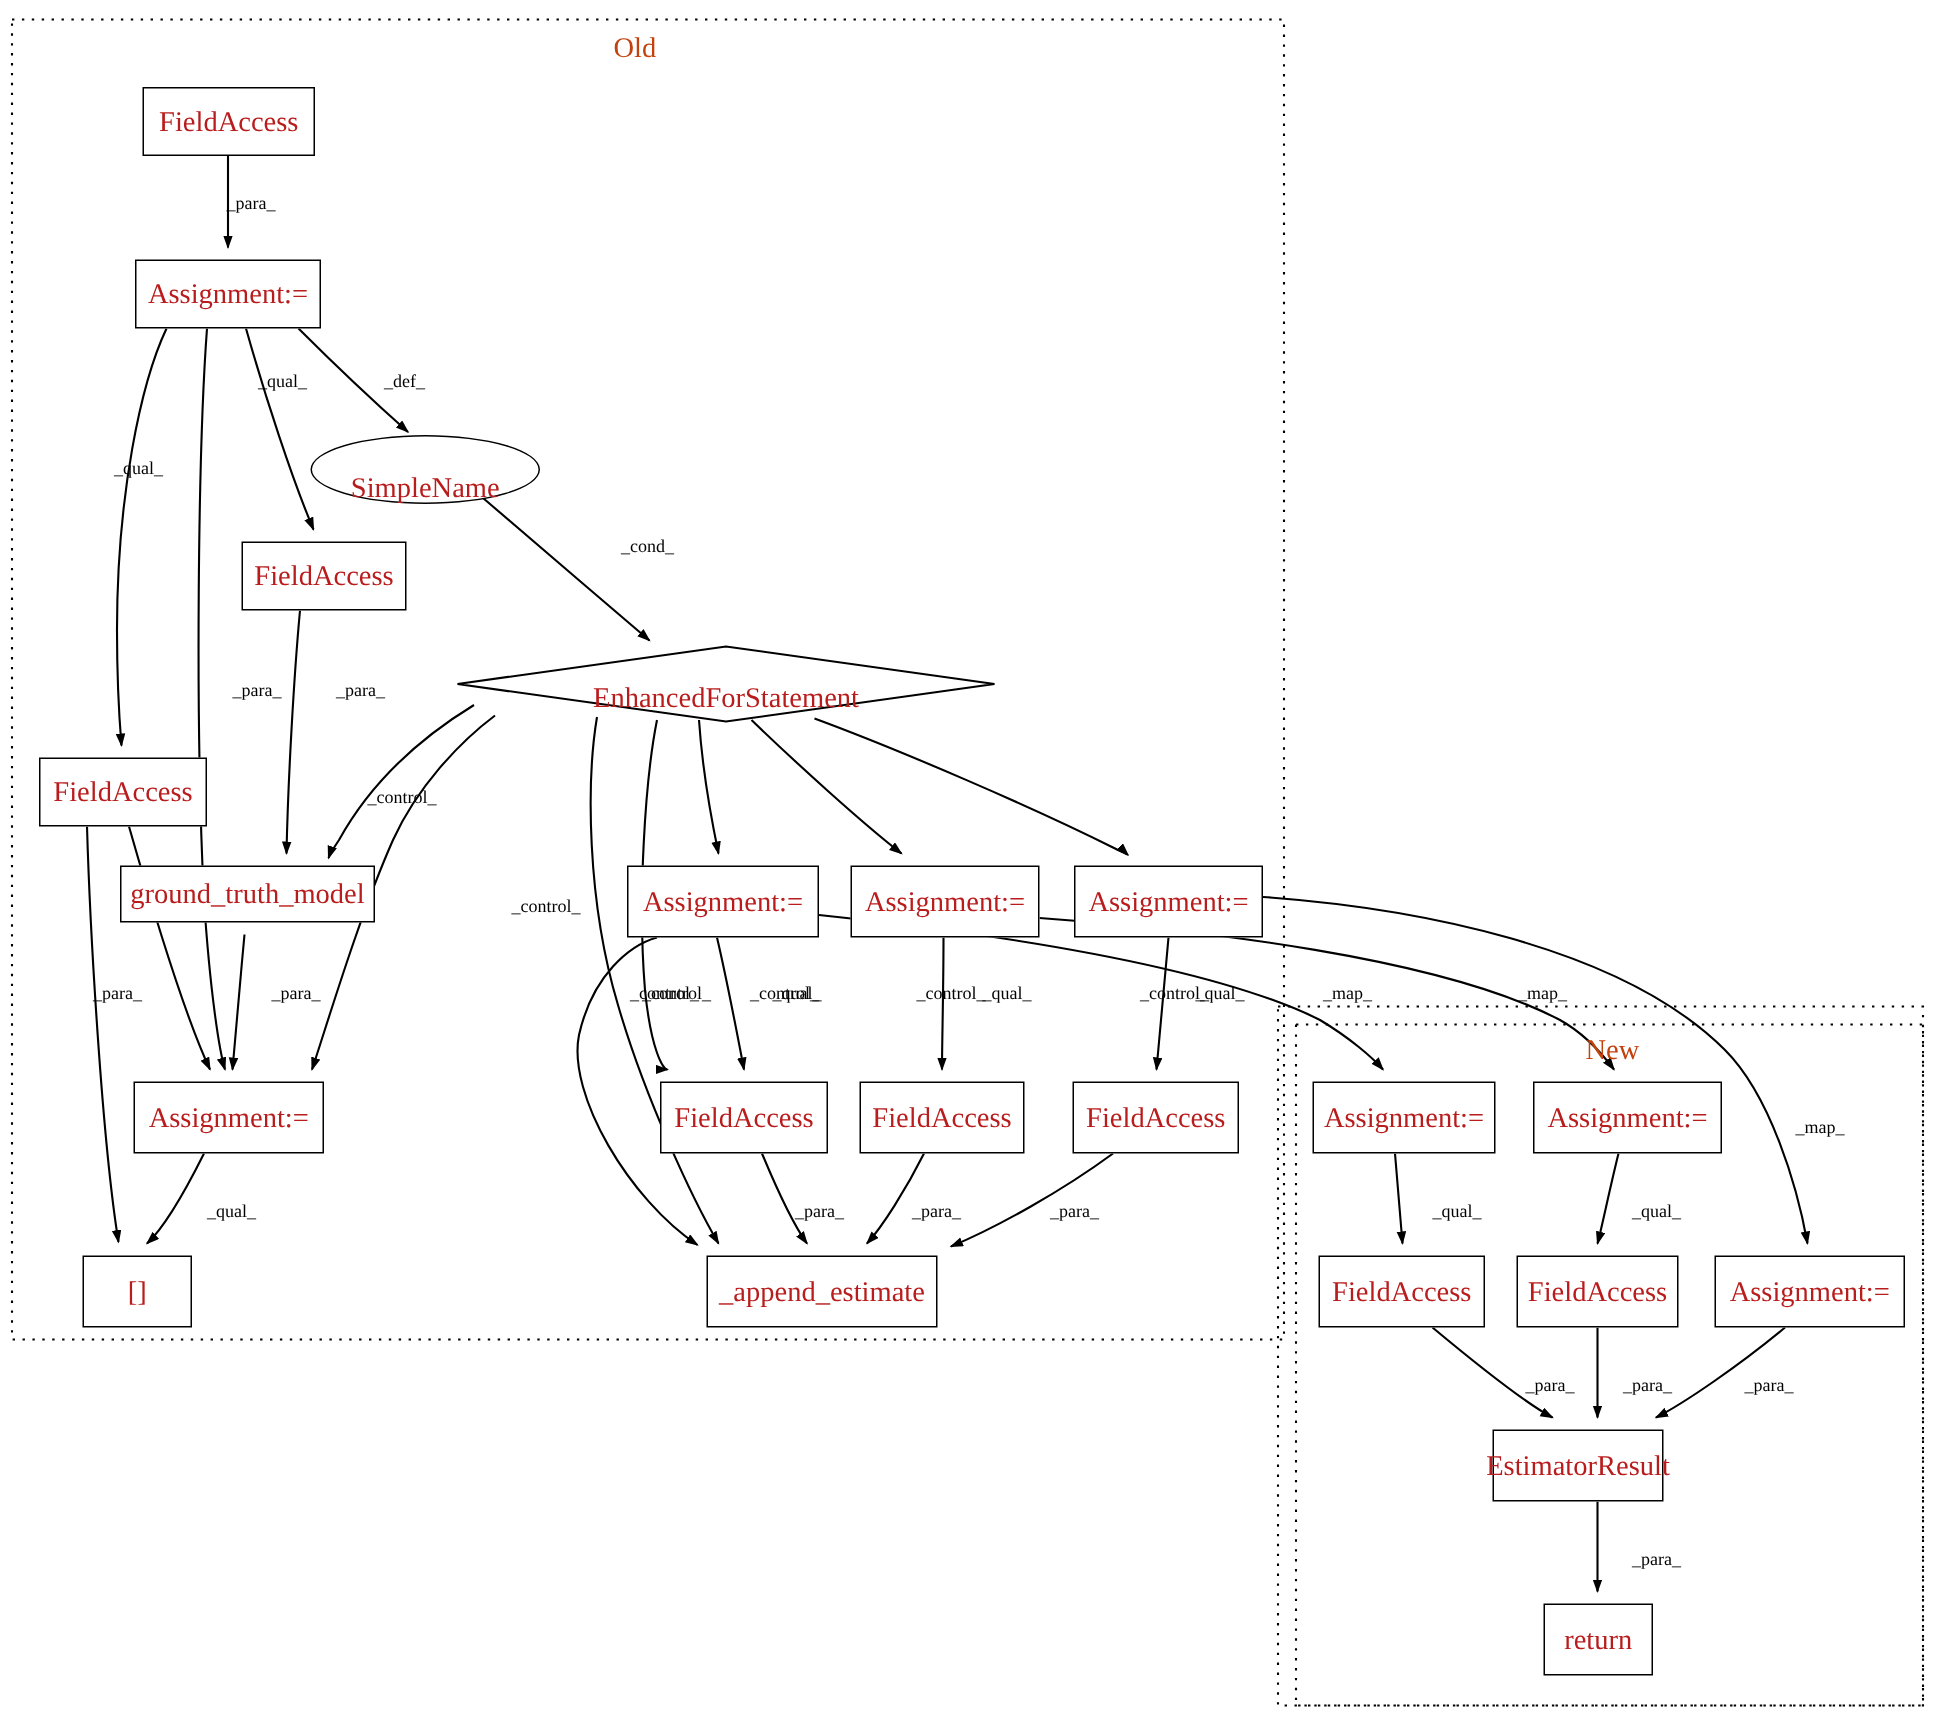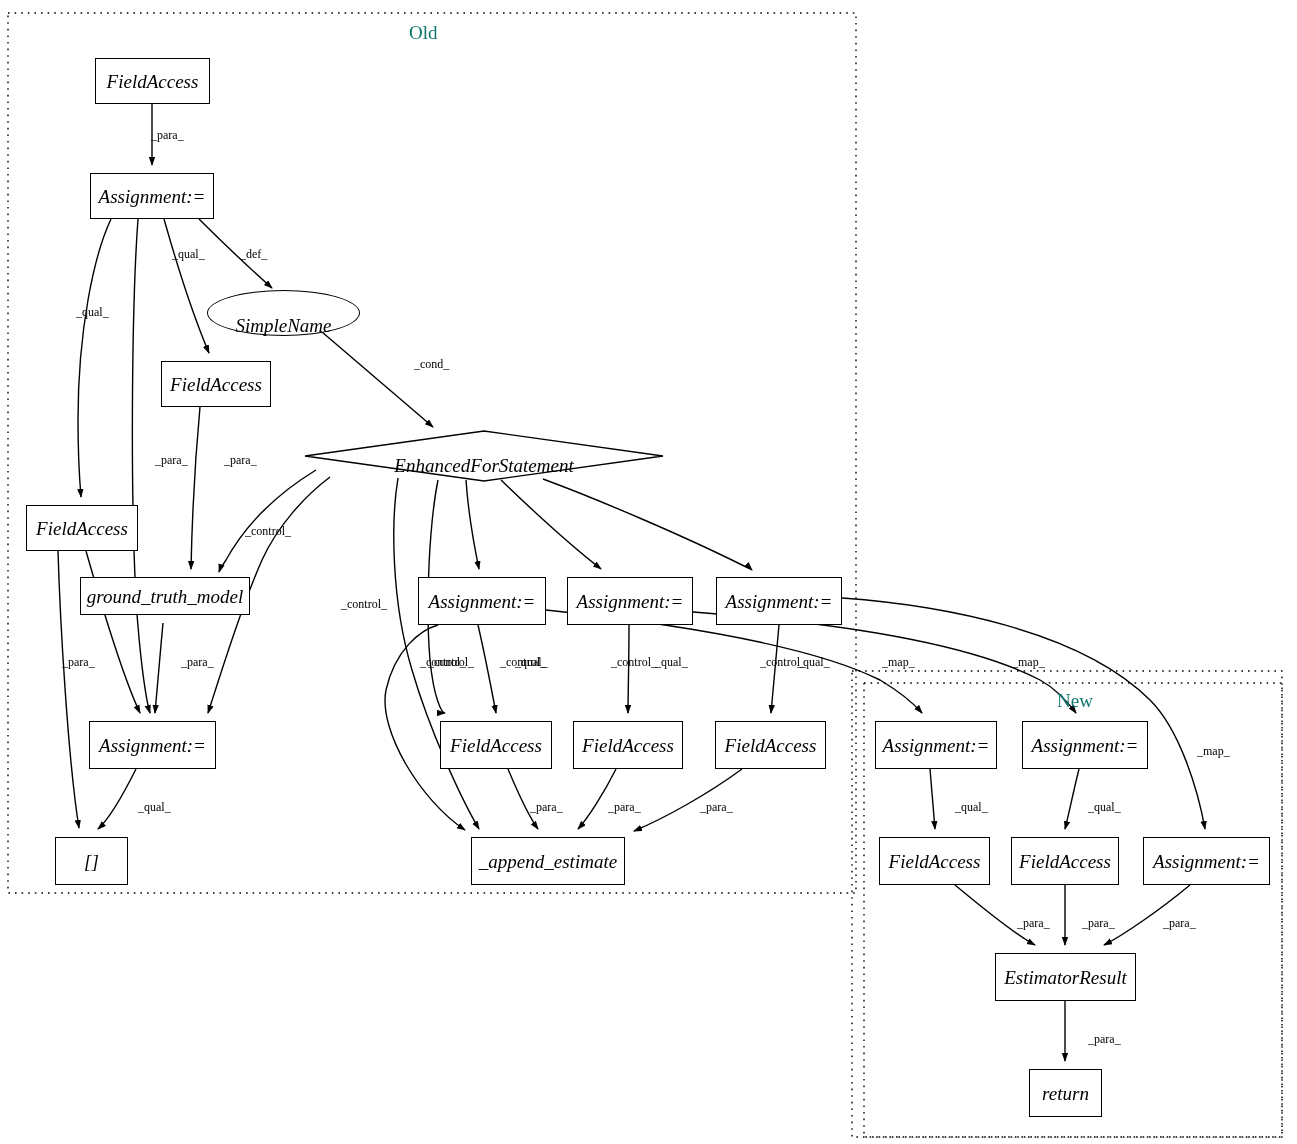--- a/index.html
+++ b/index.html
@@ -1,24 +1,24 @@
 <!DOCTYPE html>
 <html><head>
 <meta charset="utf-8">
 <style>
   html,body{margin:0;padding:0;background:#ffffff;}
   #stage{position:relative;width:1297px;height:1144px;background:#ffffff;
          font-family:"Liberation Serif","DejaVu Serif",serif;overflow:hidden;}
   svg.layer{position:absolute;left:0;top:0;width:1297px;height:1144px;}
   .node{position:absolute;box-sizing:border-box;border:1.4px solid #000;background:#fff;
         display:flex;align-items:center;justify-content:center;
-        font-size:19px;color:#000000;line-height:1;white-space:nowrap;font-style:italic;}
+        font-size:19px;color:#b91c1c;line-height:1;white-space:nowrap;}
   .node.ellipse{border-radius:50%;align-items:flex-end;}
   .node.diamond{border:none;background:transparent;}
-  .clusterlabel{position:absolute;font-size:19px;color:#0f766e;white-space:nowrap;}
+  .clusterlabel{position:absolute;font-size:19px;color:#c2410c;white-space:nowrap;}
   .edgelabel{position:absolute;font-size:12px;color:#000;white-space:nowrap;}
 </style>
 </head>
 <body>
 
 <div id="stage">
   <svg class="layer" id="edge-layer">
     <defs>
       <marker id="arrow" markerWidth="10" markerHeight="10" refX="8" refY="3.2" orient="auto" markerUnits="userSpaceOnUse">
         <path d="M0,0 L9,3.2 L0,6.4 z" fill="#000"></path>
@@ -124,32 +124,32 @@
       </div>
       <div class="node" style="left: 879px; top: 837px; width: 111px; height: 48px;">
         <span>FieldAccess</span>
       </div>
       <div class="node" style="left: 1011px; top: 837px; width: 108px; height: 48px;">
         <span>FieldAccess</span>
       </div>
       <div class="node" style="left: 1143px; top: 837px; width: 127px; height: 48px;">
         <span>Assignment:=</span>
       </div>
-      <div class="node" style="left: 995px; top: 953px; width: 141px; height: 48px;">
+      <div class="node" style="left: 995px; top: 953px; width: 114px; height: 48px;">
         <span>EstimatorResult</span>
       </div>
       <div class="node" style="left: 1029px; top: 1069px; width: 73px; height: 48px;">
         <span>return</span>
       </div>
     </div>
   <div id="label-group">
       <div class="edgelabel" style="left: 151px; top: 128px;">_para_</div>
       <div class="edgelabel" style="left: 76px; top: 305px;">_qual_</div>
       <div class="edgelabel" style="left: 172px; top: 247px;">_qual_</div>
-      <div class="edgelabel" style="left: 240px; top: 247px;">_def_</div>
+      <div class="edgelabel" style="left: 256px; top: 247px;">_def_</div>
       <div class="edgelabel" style="left: 414px; top: 357px;">_cond_</div>
       <div class="edgelabel" style="left: 155px; top: 453px;">_para_</div>
       <div class="edgelabel" style="left: 224px; top: 453px;">_para_</div>
       <div class="edgelabel" style="left: 245px; top: 524px;">_control_</div>
       <div class="edgelabel" style="left: 341px; top: 597px;">_control_</div>
       <div class="edgelabel" style="left: 420px; top: 655px;">_control_</div>
       <div class="edgelabel" style="left: 500px; top: 655px;">_control_</div>
       <div class="edgelabel" style="left: 611px; top: 655px;">_control_</div>
       <div class="edgelabel" style="left: 760px; top: 655px;">_control_</div>
       <div class="edgelabel" style="left: 62px; top: 655px;">_para_</div>

